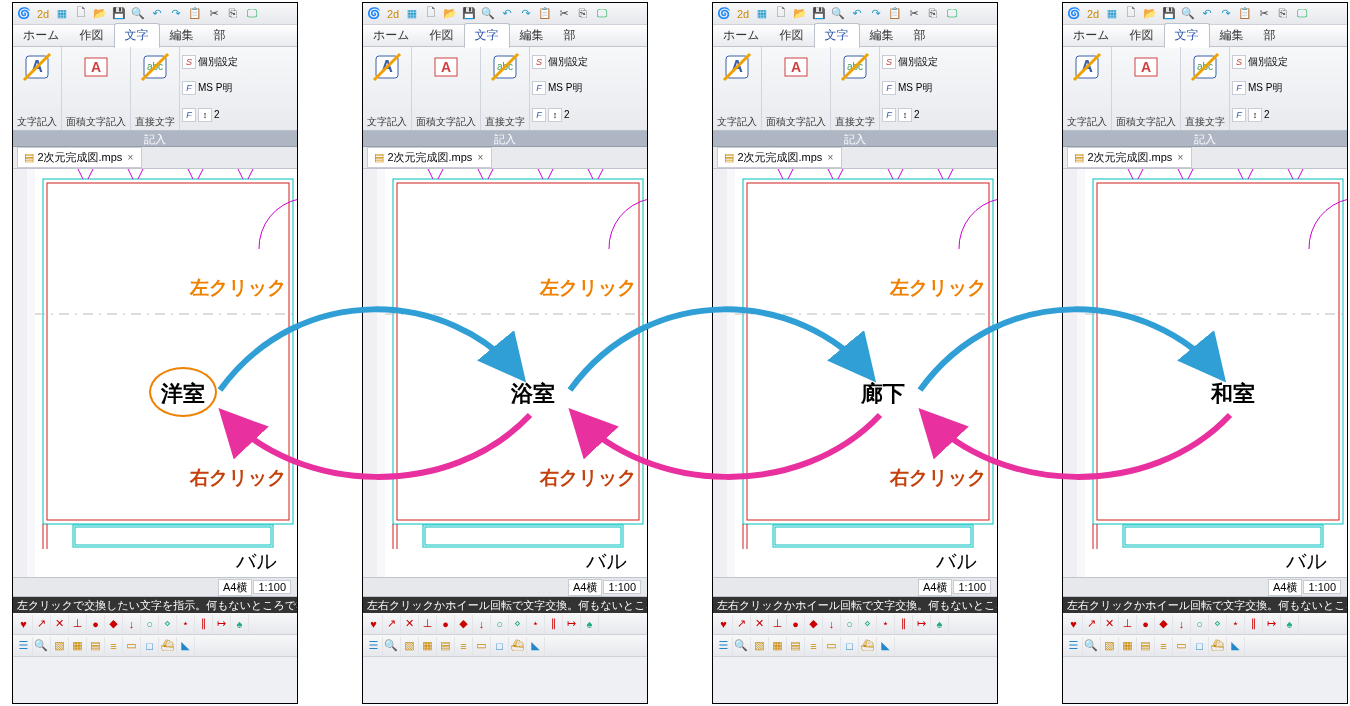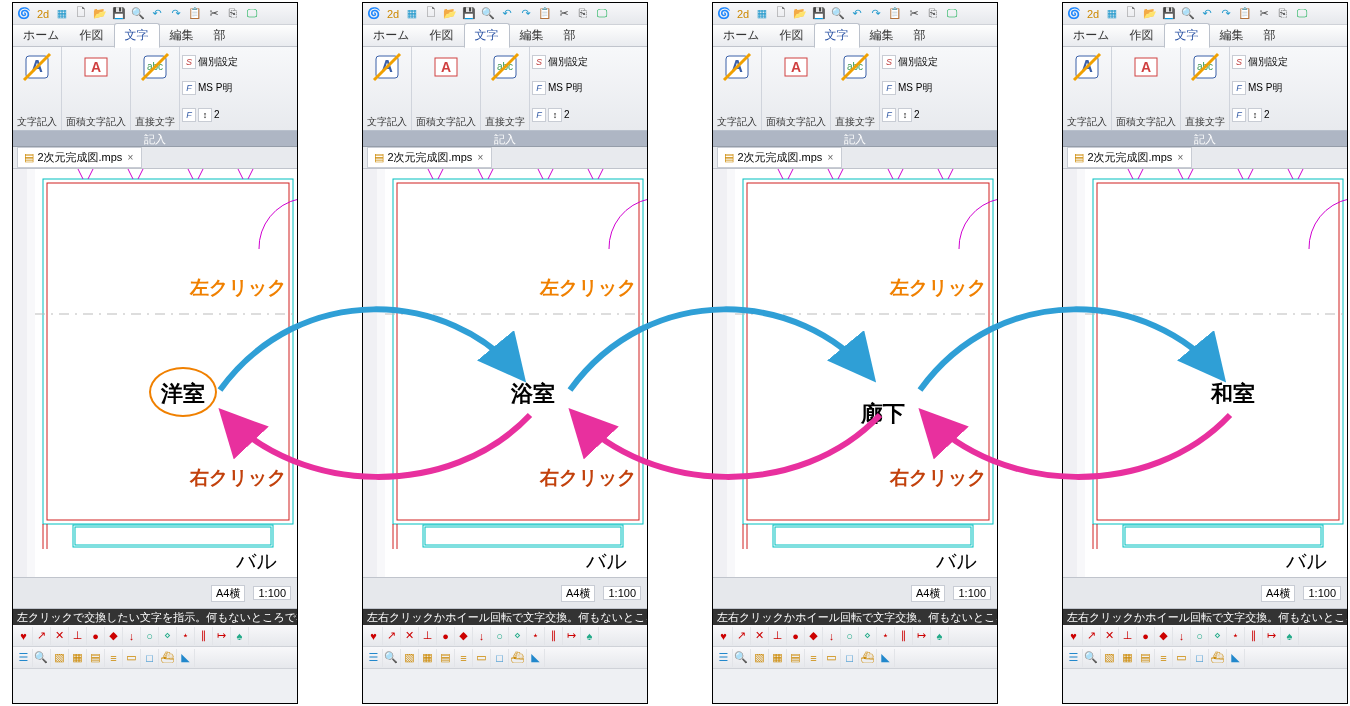--- a/index.html
+++ b/index.html
@@ -142,26 +142,26 @@
   .label-corner {
     position:absolute;
     right: 20px;
     bottom: 2px;
     font-size: 20px;
     color:#000;
     font-family: serif;
   }
 
   .status-row {
-    height: 32px;
+    height: 20px;
     background: #e6e8ec;
     display: flex;
     justify-content: flex-end;
     align-items:center;
-    gap: 8px;
+    gap: 1px;
     padding-right: 6px;
     font-size: 11px;
     border-top: 1px solid #c0c4cc;
     border-bottom: 1px solid #c0c4cc;
     text-align: right;
   }
   .status-row span.pill { border:1px solid #c8ccd4; padding:0 4px; background:#fff; }
 
   .hint-bar {
     height: 16px;
@@ -560,21 +560,21 @@
         <g stroke="#d000d0" stroke-width="1">
           <path d="M70 10 L65 0 M75 10 L80 0"></path>
           <path d="M120 10 L115 0 M125 10 L130 0"></path>
           <path d="M180 10 L175 0 M185 10 L190 0"></path>
           <path d="M230 10 L225 0 M235 10 L240 0"></path>
         </g>
         <path d="M 286 30 A 50 50 0 0 0 246 80" stroke="#d000d0" stroke-width="1" fill="none"></path>
         <rect x="60" y="356" width="200" height="22" fill="none" stroke="#00c0c0"></rect>
         <rect x="62" y="358" width="196" height="18" fill="none" stroke="#00c0c0"></rect>
       </svg>
-      <div class="room-label" style="left: 148px; top: 210px; margin-top: 20px;">廊下</div>
+      <div class="room-label" style="left: 148px; top: 210px;">廊下</div>
       <div class="label-corner">バル</div>
     </div>
     <div class="status-row">
       <span class="pill">A4横</span>
       <span class="pill">1:100</span>
     </div>
     <div class="hint-bar">左右クリックかホイール回転で文字交換。何もないところで右ク</div>
     <div class="snap-row">
       <div class="snap-ic" style="color: rgb(204, 0, 0);">♥</div>
       <div class="snap-ic" style="color: rgb(204, 0, 0);">↗</div>

